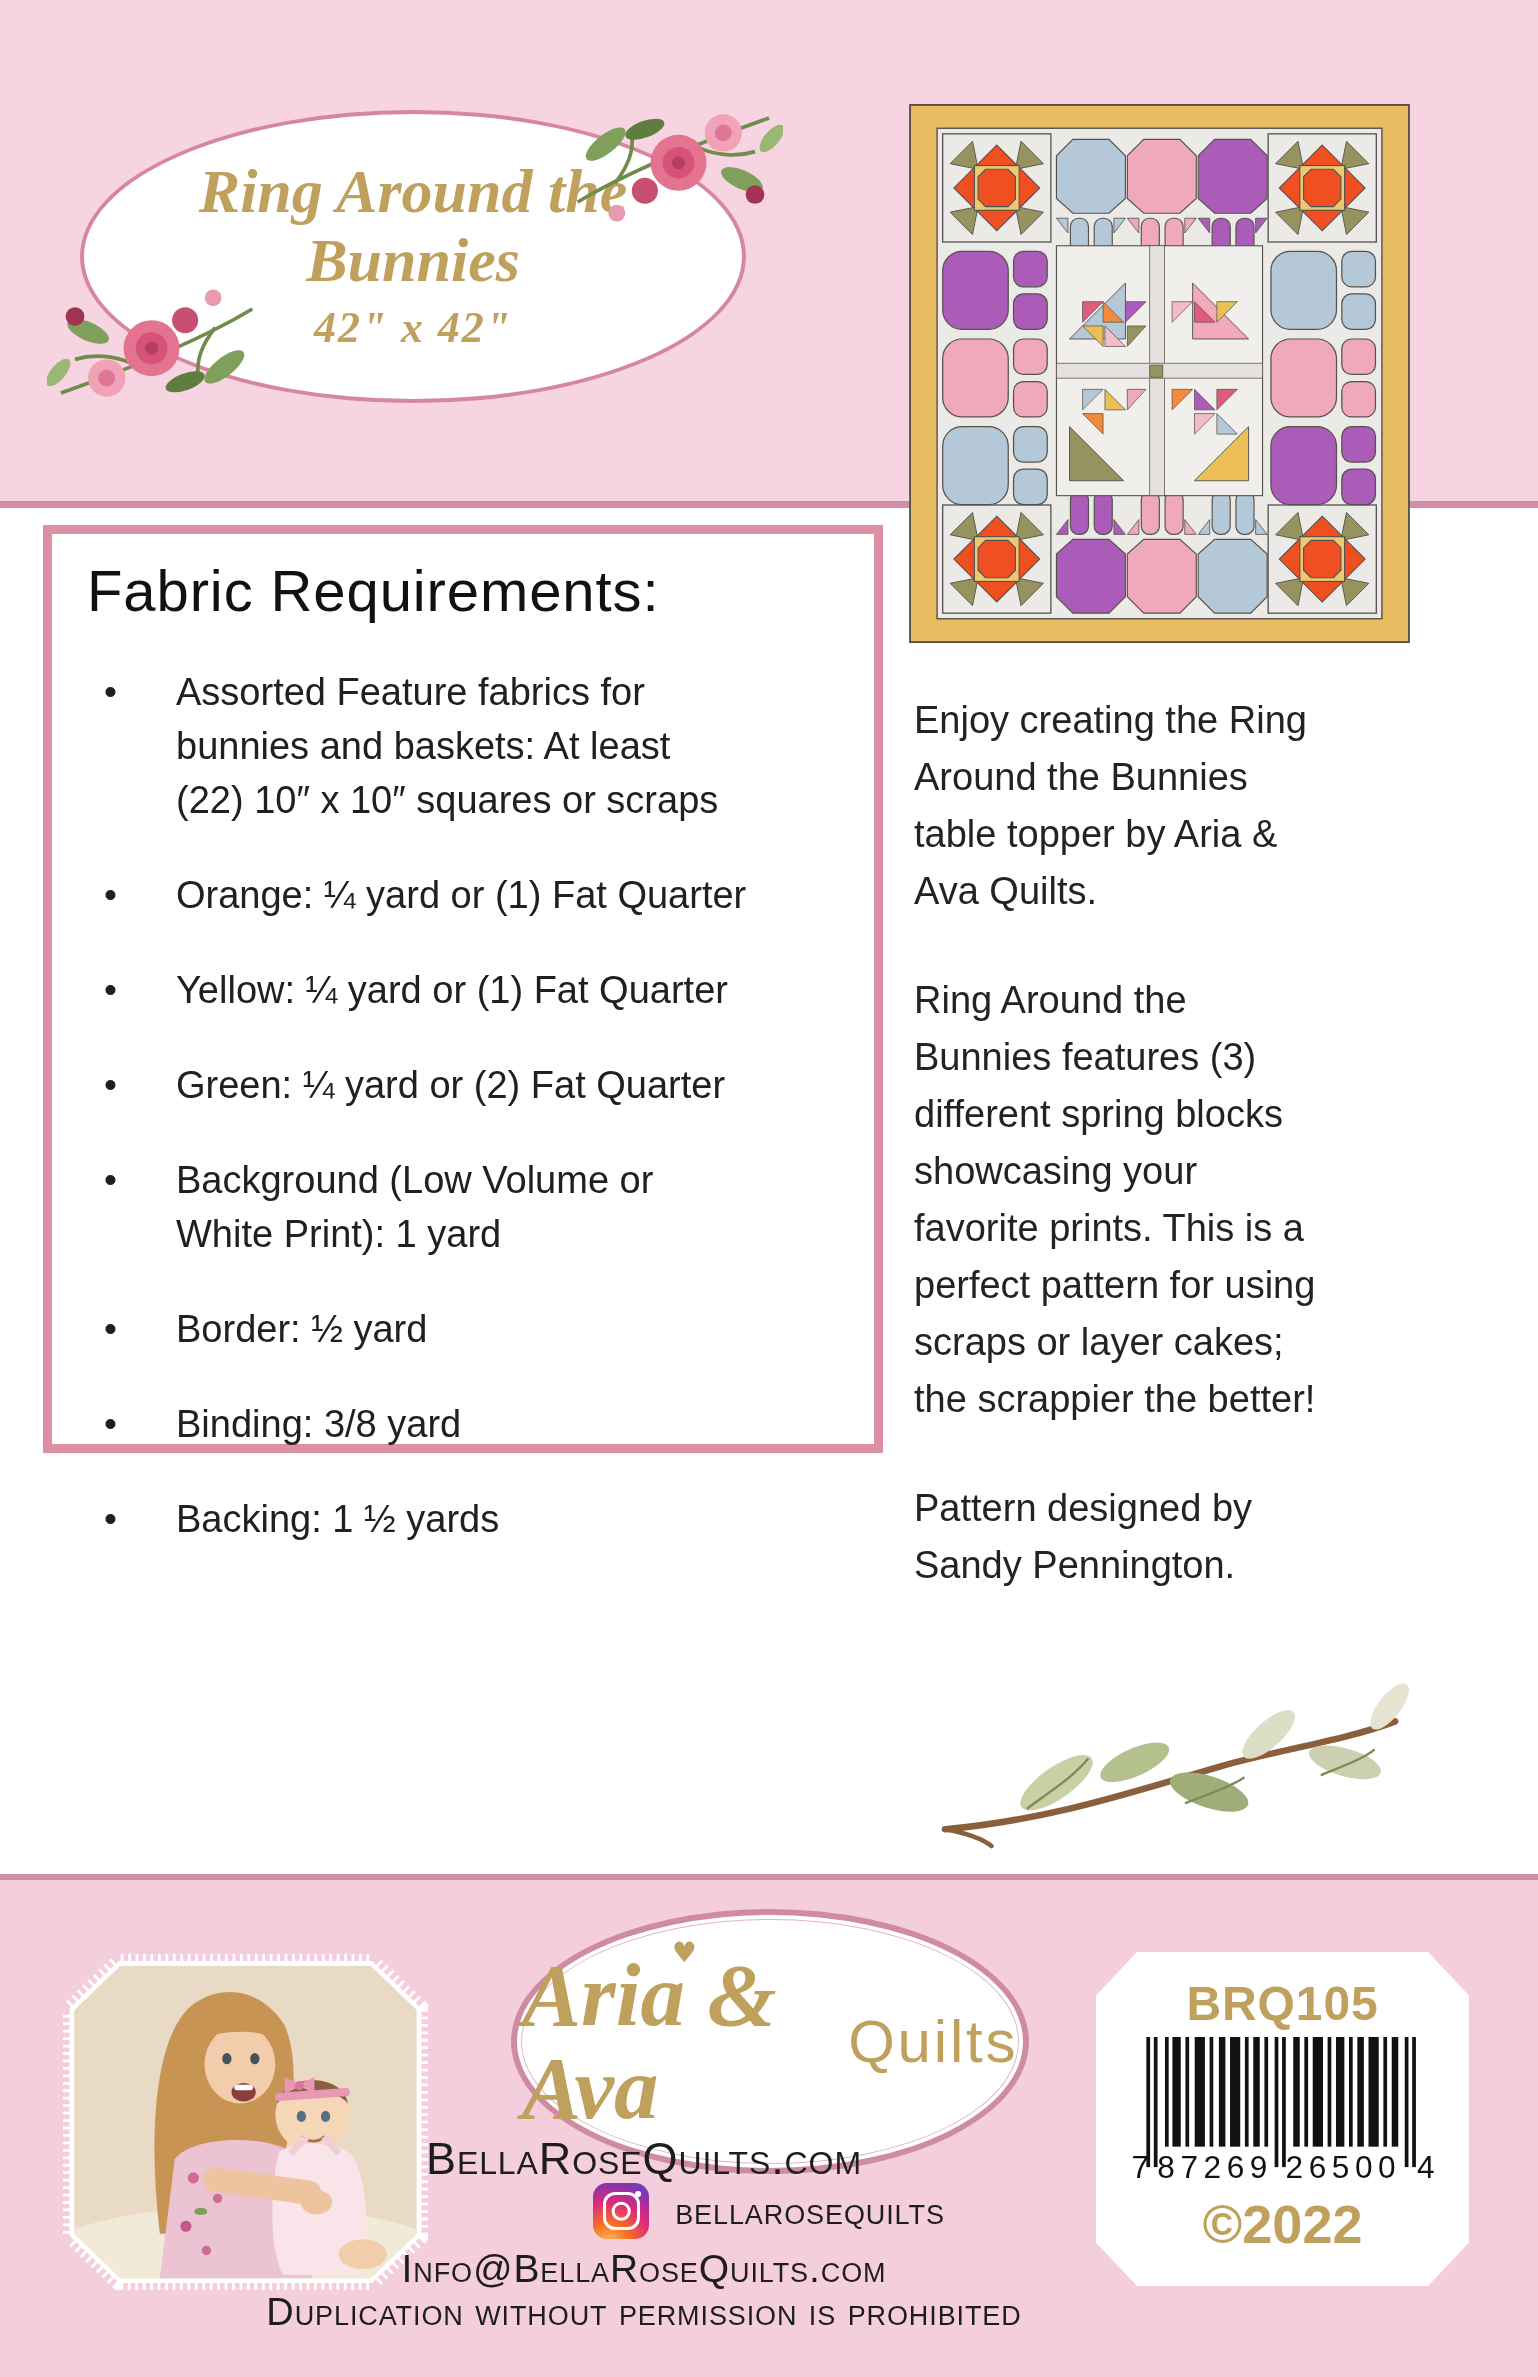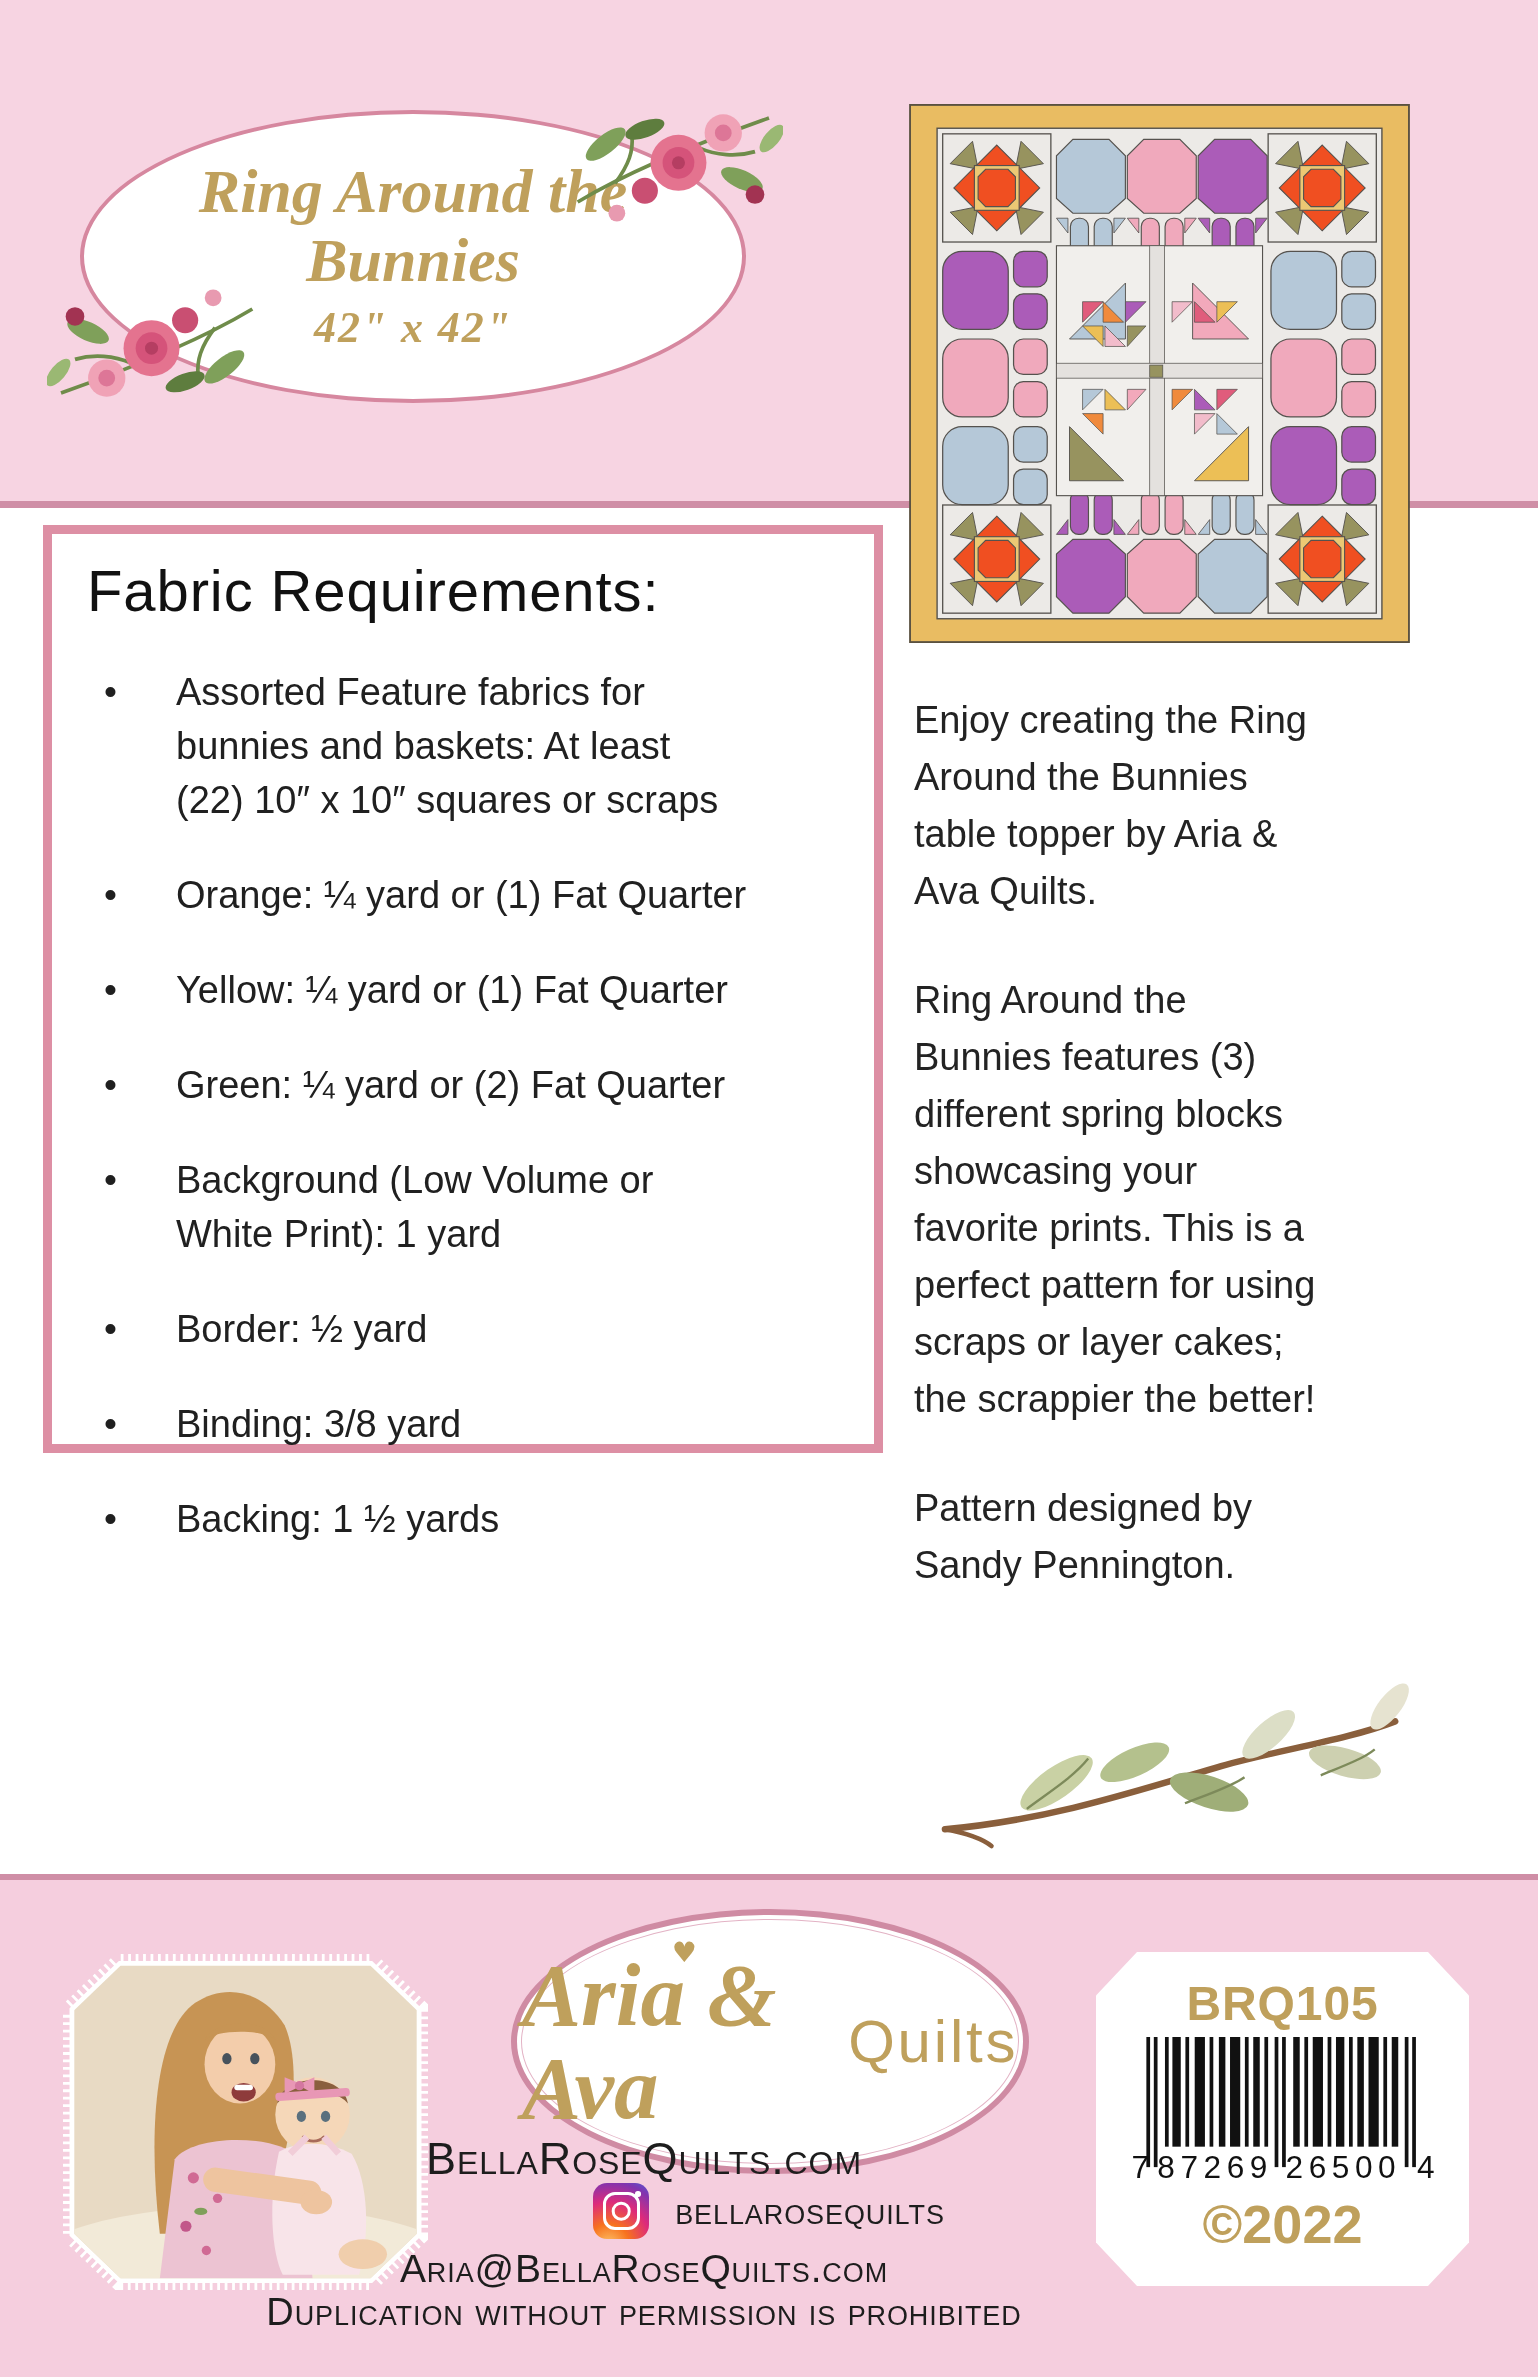--- a/index.html
+++ b/index.html
@@ -379,21 +379,21 @@
 
   <div class="ig-row">
     <span class="ig-icon">
       <span class="lens"></span>
         <span class="ring"></span>
         <span class="dot"></span>
     </span>
     <span class="ig-handle">bellarosequilts</span>
   </div>
 
-  <div class="f-line email">Aria@BellaRoseQuilts.com</div>
+  <div class="f-line email">Info@BellaRoseQuilts.com</div>
   <div class="f-line legal">Duplication without permission is prohibited</div>
 
   <div class="barcode-card">
     <div class="sku">BRQ105</div>
     <svg class="bc-svg" width="308" height="158" viewBox="0 0 330 170">
       <g fill="#111">
         <rect x="18" y="0" width="4" height="140"></rect>
           <rect x="26" y="0" width="4" height="140"></rect>
         <rect x="38" y="0" width="4" height="118"></rect>
           <rect x="46" y="0" width="9" height="118"></rect>

